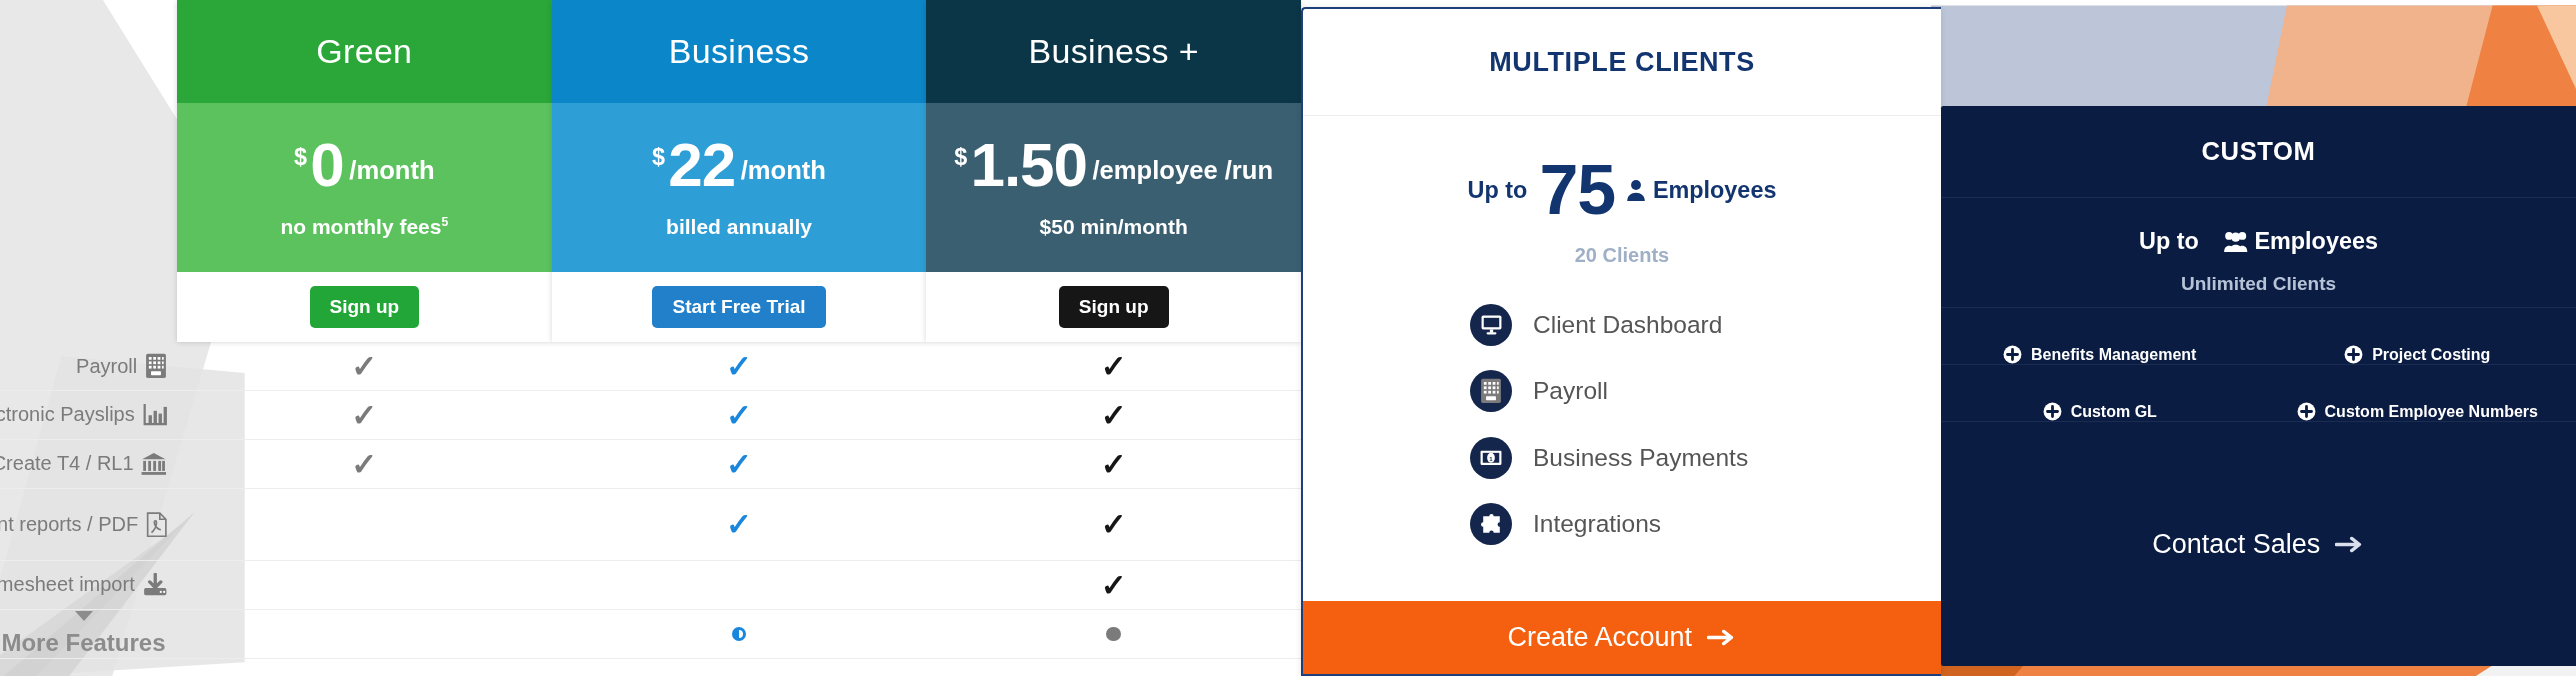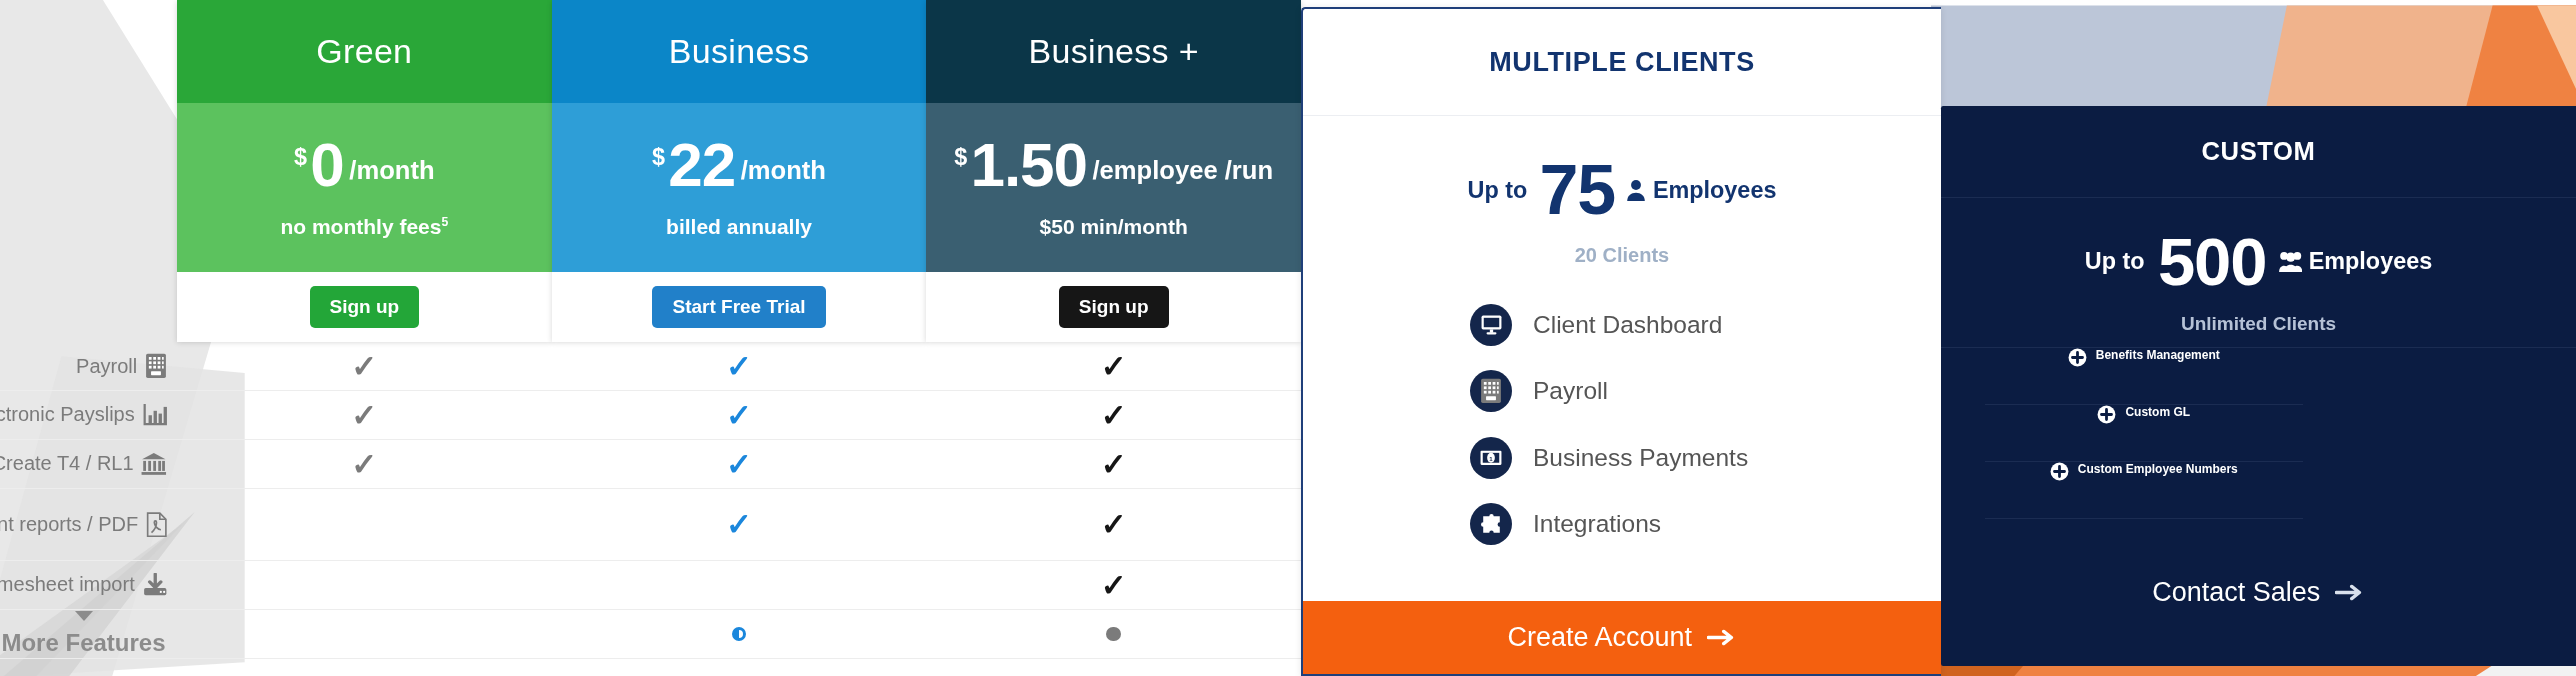--- a/index.html
+++ b/index.html
@@ -128,23 +128,23 @@
     border-bottom:1.1px solid #1b2c52;
   }
   .cu-count { padding:30px 0 12.2px; display:flex; flex-direction:column; align-items:center; }
   .cu-count-row { display:flex; align-items:center; justify-content:center; color:#fff; }
   .cu-upto { font-size:23.4px; font-weight:600; margin-right:13.3px; }
   .cu-num { font-size:67px; font-weight:700; line-height:1; letter-spacing:-1.1px; }
   .cu-emp { font-size:23.4px; font-weight:700; margin-left:12.2px; display:flex; align-items:center; gap:6.7px; }
   .cu-clients { font-size:19px; color:#b6c2d6; font-weight:600; margin-top:18px; }
   .cu-grid { display:flex; flex-wrap:wrap; border-top:1.1px solid #1b2c52; }
   .cu-item {
-    width:50%; height:57px; display:flex; align-items:flex-start; justify-content:center;
-    gap:9px; color:#fff; font-size:12px; font-weight:600;
-    border-bottom:1.1px solid #1b2c52; cursor:pointer;margin-left:44px;
+    width:50%; height:57px; display:flex; align-items:flex-end; justify-content:center;
+    gap:9px; color:#fff; font-size:16px; font-weight:600;
+    border-bottom:1.1px solid #1b2c52; cursor:pointer;
   }
   .cu-cta {
     flex:1; display:flex; align-items:center; justify-content:center;
     color:#ffffff; font-size:27px; font-weight:300; gap:14.5px; cursor:pointer;
   }
   .plus-ic { width:19px; height:19px; flex:0 0 19px; }
   .arrow { width:30px; height:19px; flex:0 0 30px; }
 </style>
 </head>
 <body>
@@ -436,21 +436,20 @@
       <path d="M2 17h36M30 6l14 11-14 11" stroke="#ffffff" stroke-width="6" fill="none" stroke-linecap="round" stroke-linejoin="round"></path>
     </svg>
   </div>
 </div>
 
 <div class="cu-panel">
   <div class="cu-head">CUSTOM</div>
   <div class="cu-count">
     <div class="cu-count-row">
       <span class="cu-upto">Up to</span>
-      <span class="cu-num">500</span>
       <span class="cu-emp">
         <svg width="23.4" height="21" viewBox="0 0 42 38">
           <circle cx="9" cy="9" r="7" fill="#ffffff"></circle>
           <circle cx="33" cy="9" r="7" fill="#ffffff"></circle>
           <circle cx="21" cy="11" r="8.5" fill="#ffffff"></circle>
           <path d="M0 38c0-7.5 4-11.5 9-11.5S18 30.5 18 38z" fill="#ffffff"></path>
           <path d="M24 38c0-7.5 4-11.5 9-11.5S42 30.5 42 38z" fill="#ffffff"></path>
           <path d="M9 38c0-8.5 5.4-13 12-13s12 4.5 12 13z" fill="#ffffff"></path>
         </svg>
         <span>Employees</span>
@@ -464,20 +463,27 @@
           <circle cx="17" cy="17" r="16" fill="#ffffff"></circle>
           <path d="M17 8v18M8 17h18" stroke="#0b1c42" stroke-width="5" stroke-linecap="round"></path>
         </svg>
         <span>Benefits Management</span>
       </div>
       <div class="cu-item">
         <svg class="plus-ic" viewBox="0 0 34 34">
           <circle cx="17" cy="17" r="16" fill="#ffffff"></circle>
           <path d="M17 8v18M8 17h18" stroke="#0b1c42" stroke-width="5" stroke-linecap="round"></path>
         </svg>
+        <span>Project Costing</span>
+      </div>
+      <div class="cu-item">
+        <svg class="plus-ic" viewBox="0 0 34 34">
+          <circle cx="17" cy="17" r="16" fill="#ffffff"></circle>
+          <path d="M17 8v18M8 17h18" stroke="#0b1c42" stroke-width="5" stroke-linecap="round"></path>
+        </svg>
         <span>Custom GL</span>
       </div>
       <div class="cu-item">
         <svg class="plus-ic" viewBox="0 0 34 34">
           <circle cx="17" cy="17" r="16" fill="#ffffff"></circle>
           <path d="M17 8v18M8 17h18" stroke="#0b1c42" stroke-width="5" stroke-linecap="round"></path>
         </svg>
         <span>Custom Employee Numbers</span>
       </div>
     </div>

